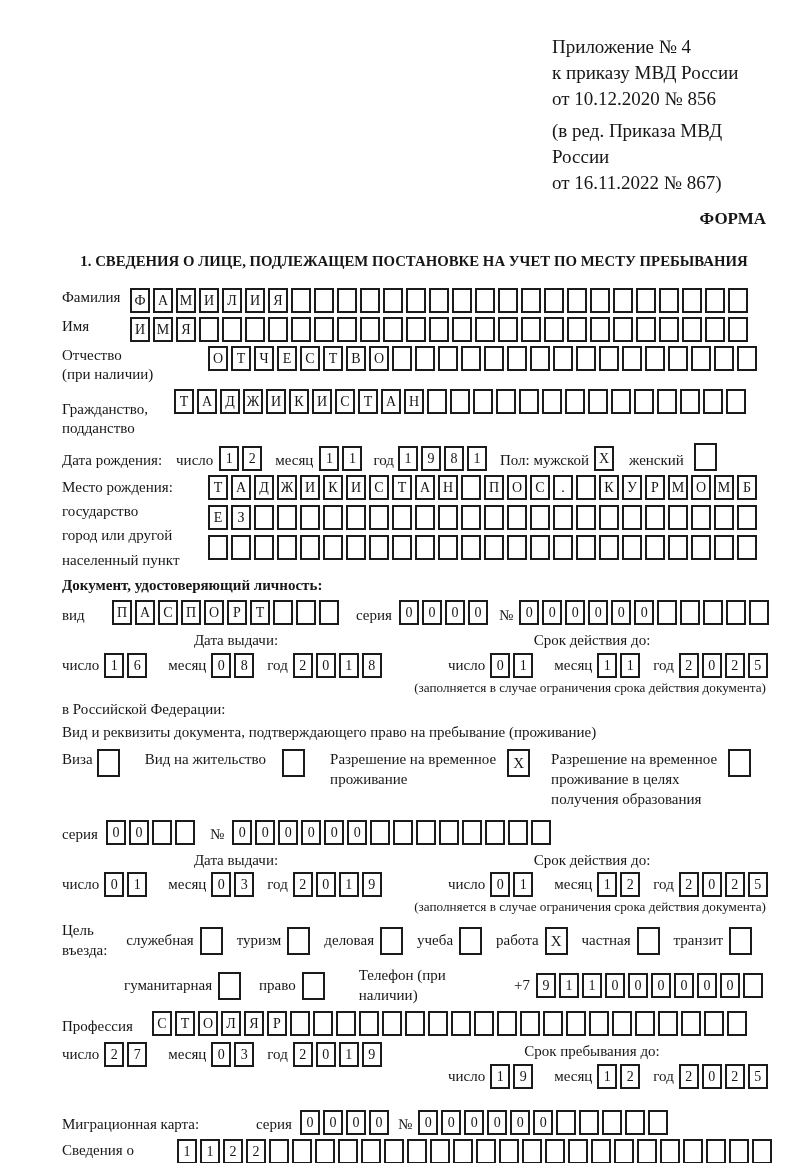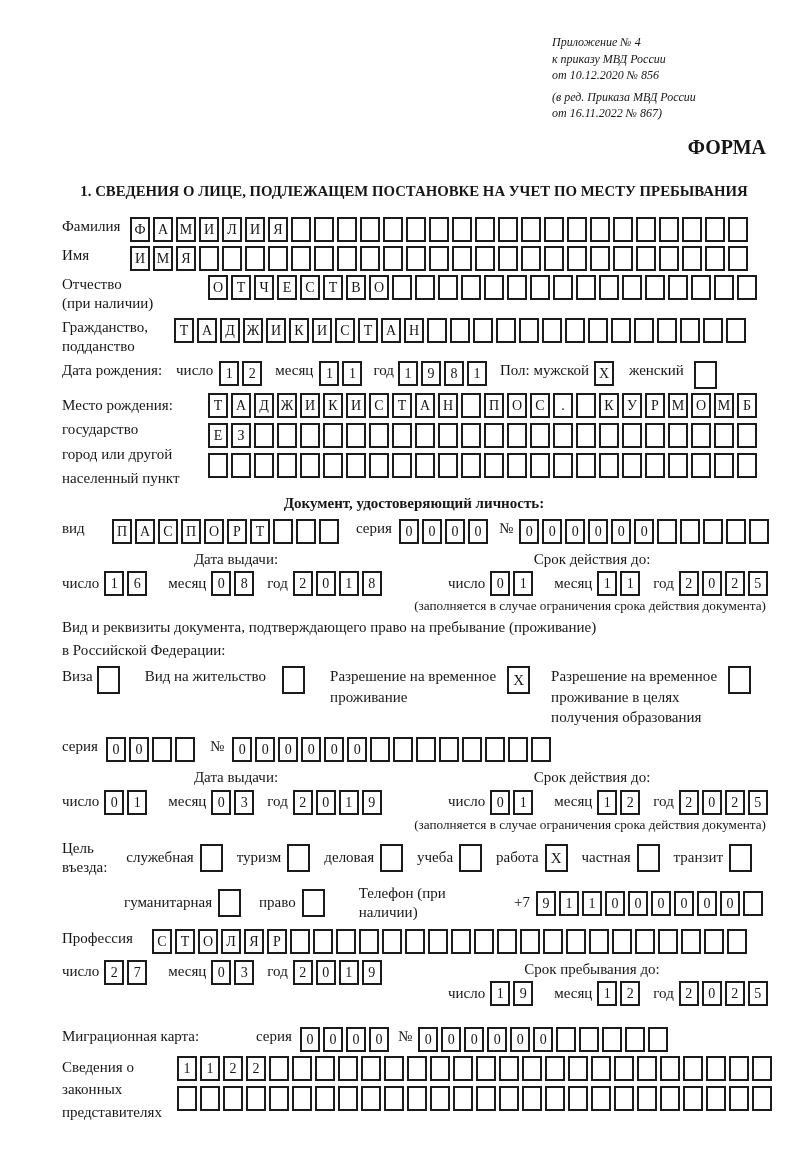--- a/index.html
+++ b/index.html
@@ -2,49 +2,49 @@
 <html><head>
 <meta charset="utf-8">
 <style>
   html,body{margin:0;padding:0;background:#ffffff;}
   .page{
     position:relative;width:800px;height:1163px;background:#fff;color:#161616;
     font-family:"Liberation Serif","DejaVu Serif",serif;font-size:15px;
     box-sizing:border-box;padding:34px 34px 10px 62px;overflow:hidden;line-height:1.3;
   }
   
-  .hdr{width:214px;margin-left:auto;font-size:12px;line-height:1.38;font-style:italic;}
+  .hdr{width:214px;margin-left:auto;font-size:19px;line-height:1.38;}
   .hdr .gap{height:5px;}
-  .form-label{width:214px;margin-left:auto;text-align:right;font-weight:bold;font-size:20px;margin-top:12px;}
+  .form-label{width:214px;margin-left:auto;text-align:right;font-weight:bold;font-size:17px;margin-top:12px;}
   
   .title{text-align:center;font-weight:bold;font-size:16px;line-height:1.5;margin-top:16px;}
   .uline{display:inline-block;width:56px;border-bottom:2px solid #333;margin-left:10px;vertical-align:baseline;}
   .sec-head{text-align:center;font-weight:bold;font-size:14.8px;margin-top:22px;margin-bottom:16px;}
   
   .row{display:flex;align-items:flex-start;margin-bottom:4px;}
-  .row.center-v{align-items:flex-start;}
+  .row.center-v{align-items:flex-end;}
   .lbl{flex-shrink:0;}
-  .w68{width:68px;}  .w112{width:112px;}  .w146{width:146px;}  .w152{width:152px;}
+  .w68{width:68px;}  .w112{width:112px;margin-top:11px;}  .w146{width:146px;}  .w152{width:152px;}
   .cells{display:inline-flex;flex-wrap:nowrap;}
   .cell{
     display:inline-block;box-sizing:content-box;width:16px;height:21px;
     border:2px solid #1b1b1b;margin-right:3px;text-align:center;
     font-size:14px;line-height:21px;background:#fff;
   }
   .checkbox .cell{width:19px;height:24px;line-height:24px;font-size:15px;}
   .stack>.cells{display:flex;margin-bottom:5px;}
   
   .date-pair{display:flex;justify-content:space-between;margin-top:6px;}
   .dgroup{width:348px;}
   .dhead{text-align:center;margin-bottom:2px;}
   .dline{display:flex;align-items:center;}
   .dline .dl{margin-right:5px;}
   .dline .cells{margin-right:10px;}
   .note{font-size:13.2px;text-align:right;margin-top:1px;margin-bottom:4px;}
-  .doc-head{text-align:center;font-weight:bold;margin:2px 0 5px 0;}
+  .doc-head{font-weight:bold;margin:2px 0 5px 0;}
   
   .permit-band{display:flex;align-items:flex-start;margin-top:6px;margin-bottom:10px;}
   .permit-item{display:flex;align-items:flex-start;}
   .permit-item .txt{text-align:left;line-height:1.35;}
   .permit-item .cells{margin-left:9px;margin-top:0;}
   
   .purpose{display:flex;align-items:center;margin-bottom:6px;}
   .purpose .pair{display:flex;align-items:center;margin-right:11px;}
   .purpose .pair .cells{margin-left:6px;}
   .indent60{margin-left:62px;}
@@ -399,22 +399,22 @@
             <span class="cell">2</span>
             <span class="cell">0</span>
             <span class="cell">2</span>
             <span class="cell">5</span>
           </span>
       </div>
     </div>
   </div>
   <div class="note">(заполняется в случае ограничения срока действия документа)</div>
 
+  <div style="margin-top:3px;">в Российской Федерации:</div>
   <div style="margin-top:4px;">Вид и реквизиты документа, подтверждающего право на пребывание (проживание)</div>
-  <div style="margin-top:3px;">в Российской Федерации:</div>
 
   <div class="permit-band">
     <div class="permit-item">
       <span class="txt">Виза</span>
       <span class="cells checkbox" style="margin-left:4px;">
           <span class="cell"></span>
         </span>
     </div>
     <div class="permit-item" style="margin-left:22px;">
       <span class="txt">Вид на жительство</span>

